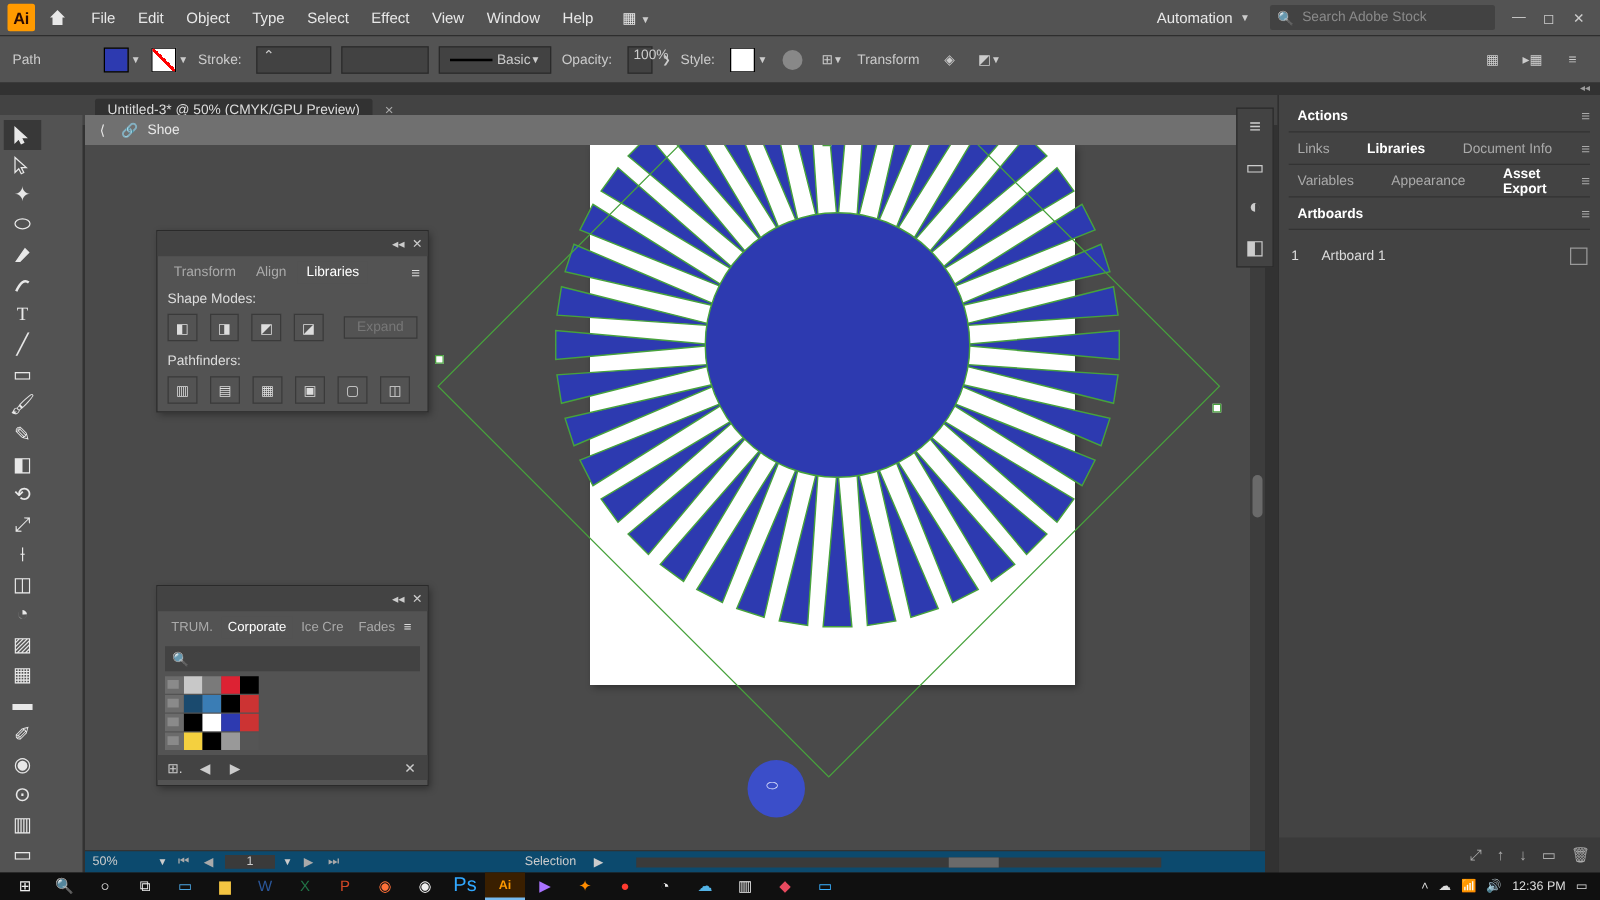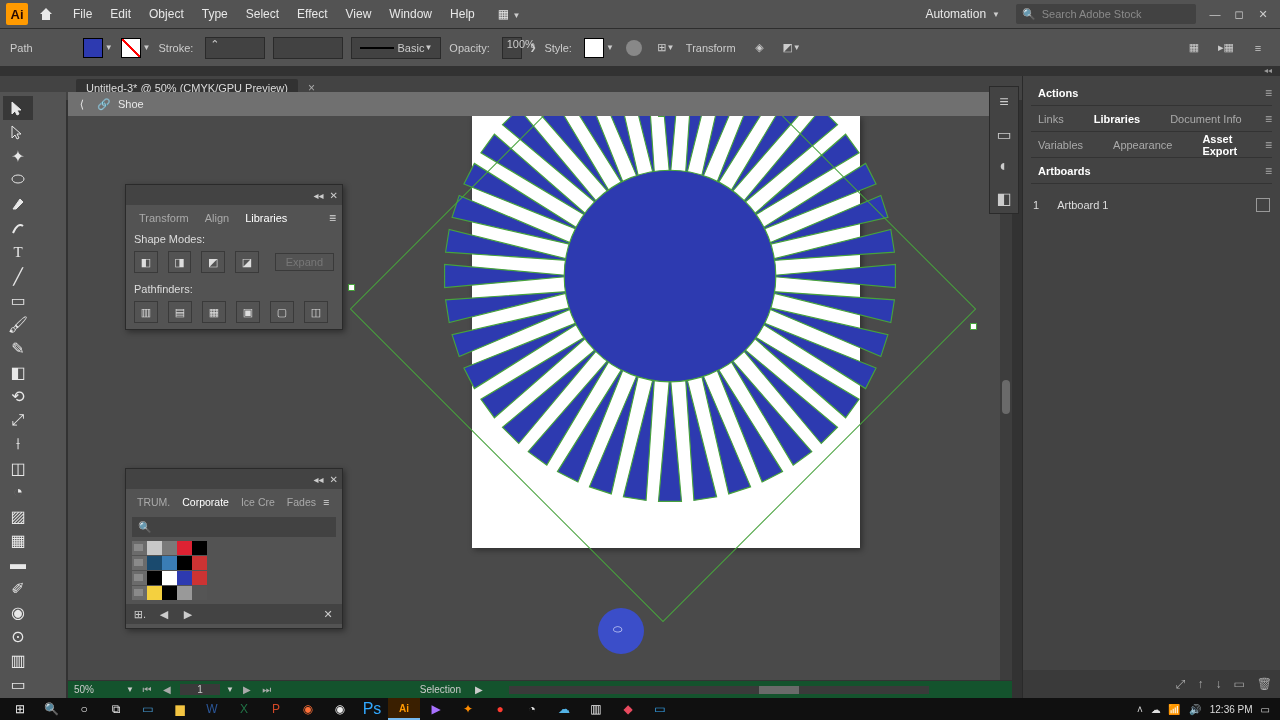--- a/index.html
+++ b/index.html
@@ -100,21 +100,21 @@
 .artboard-list { padding:4px 0;}
 .artboard-item { display:flex; align-items:center; height:26px; padding:0 10px; color:#ddd; font-size:11px; gap:18px;}
 .artboard-item .ab-icon { margin-left:auto; width:14px; height:14px; border:1px solid #999;}
 
 .right-iconbar { position:absolute; left:-34px; top:10px; width:30px; background:#434343; border:1px solid #2a2a2a; padding:4px 0; display:flex; flex-direction:column; gap:10px; align-items:center;}
 .right-iconbar .ib { width:22px; height:22px; display:flex;align-items:center;justify-content:center; color:#ccc;}
 
 .rightdock-footer { position:absolute; bottom:0; left:0; right:0; height:28px; background:#3a3a3a; display:flex; align-items:center; justify-content:flex-end; padding:0 8px; gap:12px; color:#aaa; font-size:12px;}
 
 
-.statusbar { position:absolute; left:68px; right:268px; bottom:22px; height:18px; background:#14532d; border-top:1px solid #333; display:flex; align-items:center; color:#ccc; font-size:10px; padding:0 6px; gap:6px;}
+.statusbar { position:absolute; left:68px; right:268px; bottom:22px; height:18px; background:#0c4a6e; border-top:1px solid #333; display:flex; align-items:center; color:#ccc; font-size:10px; padding:0 6px; gap:6px;}
 .statusbar .zoom { width:46px; }
 .statusbar .nav-btn { width:14px; text-align:center; color:#aaa;}
 .statusbar .ab-input { width:40px; background:#3a3a3a; text-align:center;}
 .statusbar .sel-label { margin-left:140px;}
 .statusbar .hbar { width:420px; height:8px; background:#3a3a3a; position:relative; margin-left:20px;}
 .statusbar .hbar .ht { position:absolute; left:250px; width:40px; top:0; bottom:0; background:#6a6a6a;}
 
 
 .taskbar { position:absolute; left:0; right:0; bottom:0; height:22px; background:#101010; display:flex; align-items:center; padding:0 4px;}
 .taskbar .tb { width:32px; height:22px; display:flex;align-items:center;justify-content:center; color:#eee; font-size:12px;}

